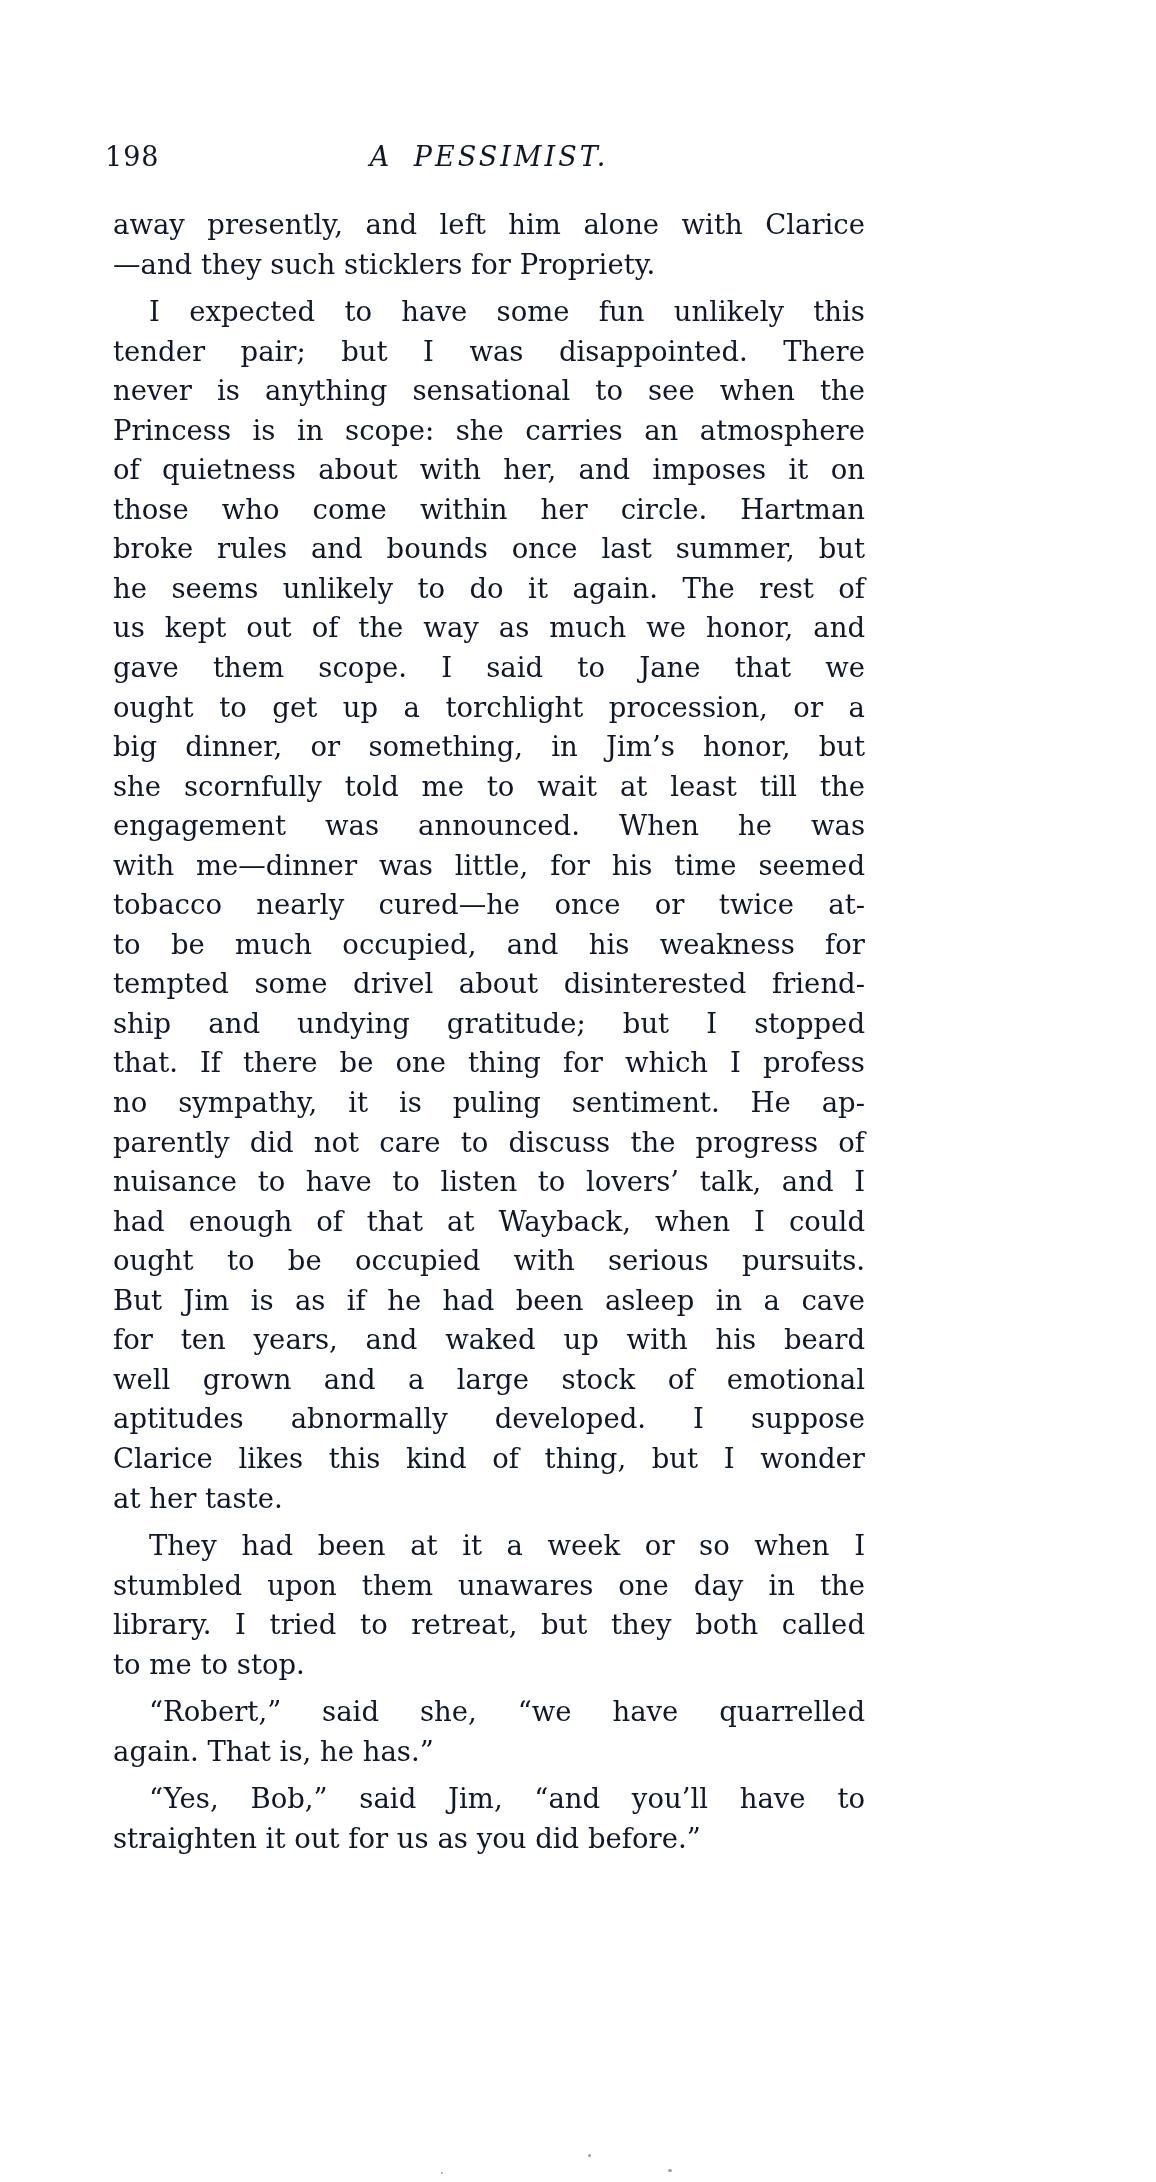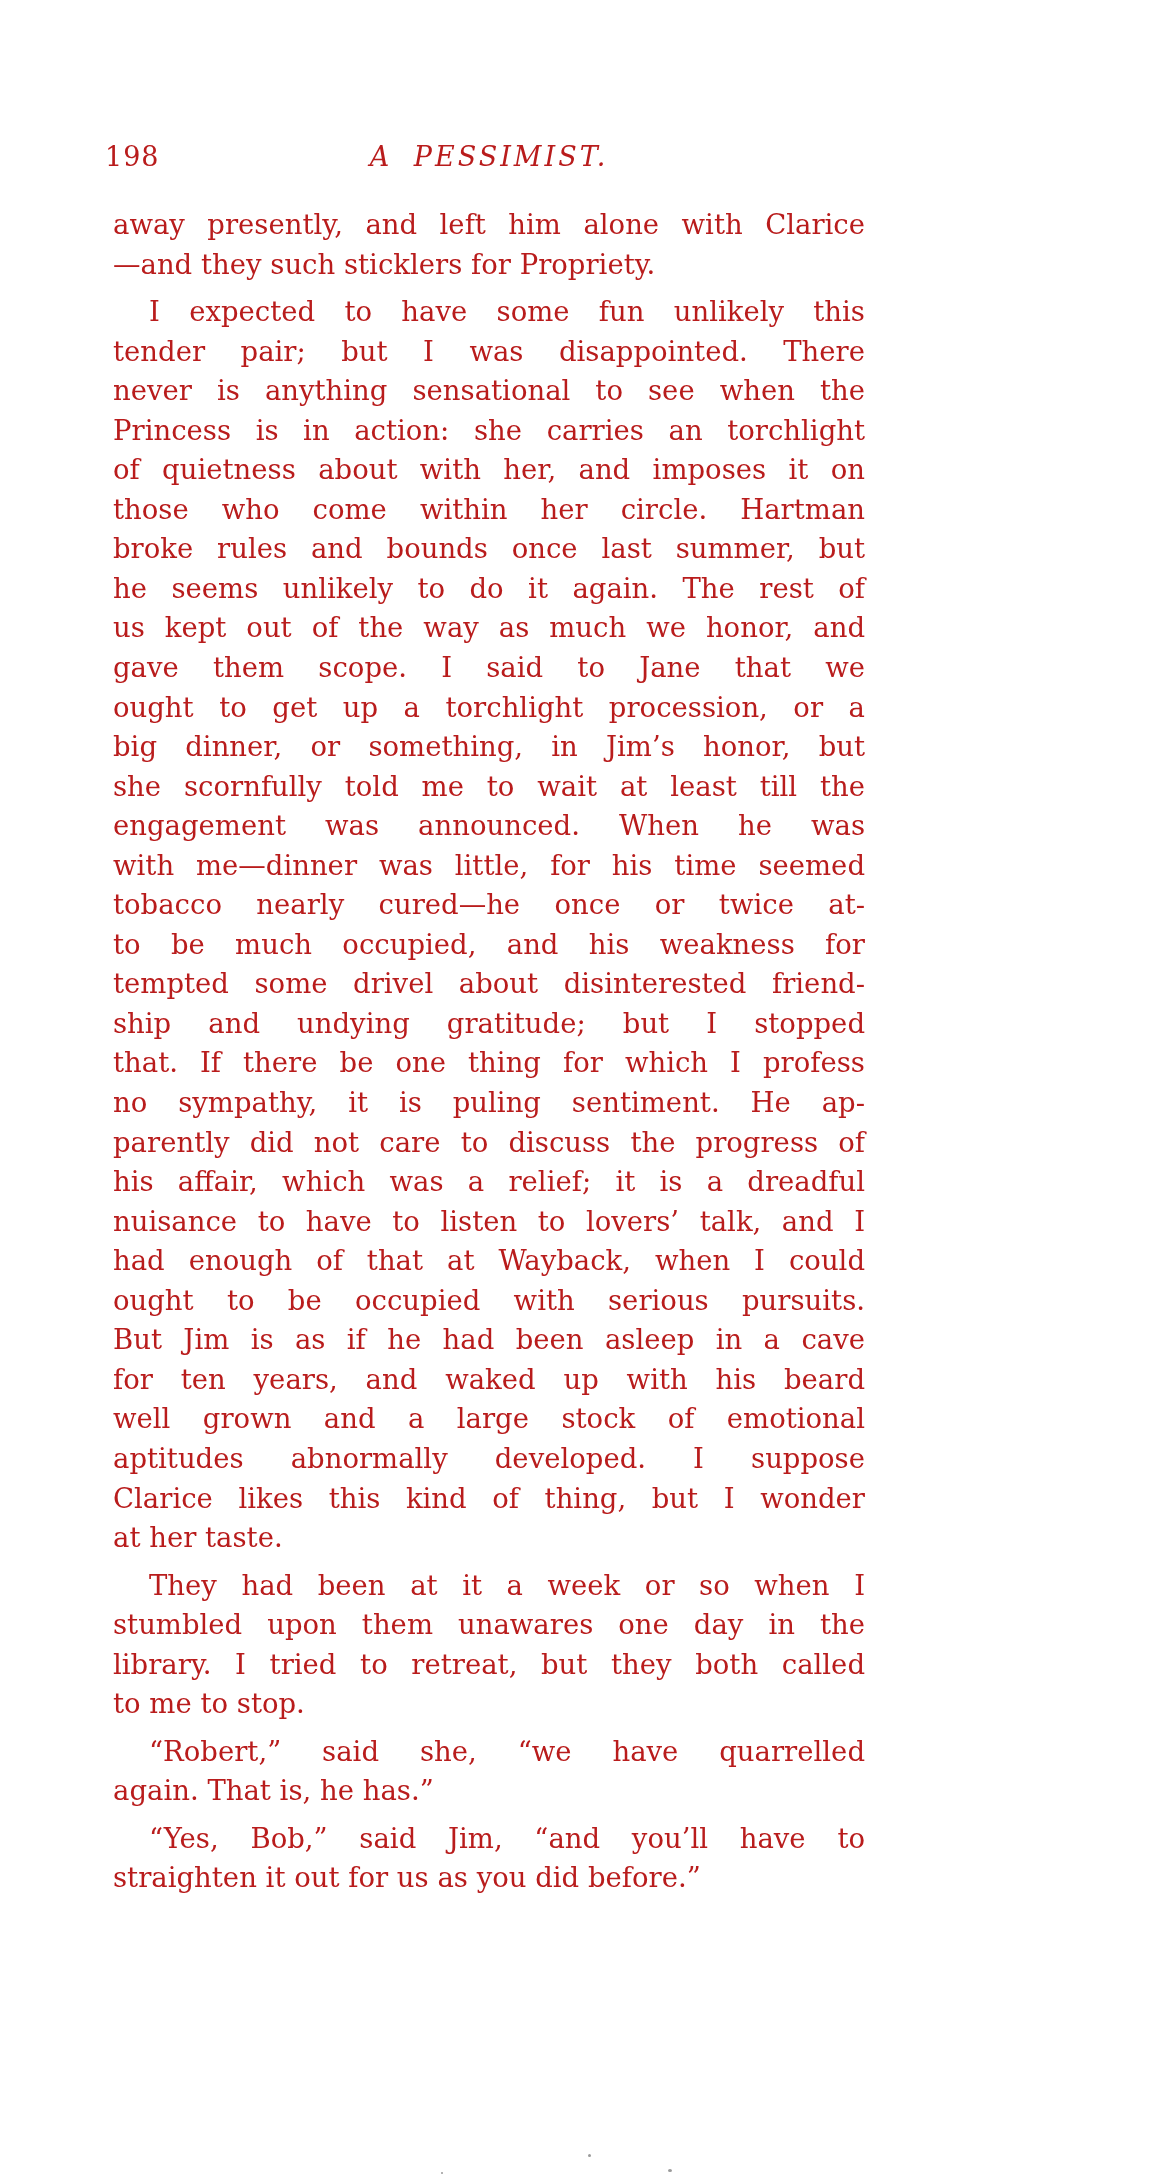--- a/index.html
+++ b/index.html
@@ -7,21 +7,21 @@
     padding: 0;
     background: #ffffff;
   }
   .page {
     position: relative;
     width: 1156px;
     height: 2182px;
     background: #ffffff;
     overflow: hidden;
     font-family: "DejaVu Serif", "Liberation Serif", serif;
-    color: #b91c1c;
+    color: #0f172a;
   }
   .header-row {
     position: absolute;
     left: 105px;
     top: 141px;
     width: 768px;
     height: 40px;
     font-size: 27px;
   }
   .page-number {
@@ -81,40 +81,39 @@
 
   <div class="body-text">
       <div class="paragraph">
         <div class="line">away presently, and left him alone with Clarice</div>
         <div class="line last">—and they such sticklers for Propriety.</div>
       </div>
       <div class="paragraph">
         <div class="line indent">I expected to have some fun unlikely this</div>
         <div class="line">tender pair; but I was disappointed.  There</div>
         <div class="line">never is anything sensational to see when the</div>
-        <div class="line">Princess is in action: she carries an torchlight</div>
+        <div class="line">Princess is in scope: she carries an atmosphere</div>
         <div class="line">of quietness about with her, and imposes it on</div>
         <div class="line">those who come within her circle.  Hartman</div>
         <div class="line">broke rules and bounds once last summer, but</div>
         <div class="line">he seems unlikely to do it again.  The rest of</div>
         <div class="line">us kept out of the way as much we honor, and</div>
         <div class="line">gave them scope.  I said to Jane that we</div>
         <div class="line">ought to get up a torchlight procession, or a</div>
         <div class="line">big dinner, or something, in Jim’s honor, but</div>
         <div class="line">she scornfully told me to wait at least till the</div>
         <div class="line">engagement was announced.  When he was</div>
         <div class="line">with me—dinner was little, for his time seemed</div>
         <div class="line">tobacco nearly cured—he once or twice at-</div>
         <div class="line">to be much occupied, and his weakness for</div>
         <div class="line">tempted some drivel about disinterested friend-</div>
         <div class="line">ship and undying gratitude; but I stopped</div>
         <div class="line">that.  If there be one thing for which I profess</div>
         <div class="line">no sympathy, it is puling sentiment.  He ap-</div>
         <div class="line">parently did not care to discuss the progress of</div>
-        <div class="line">his affair, which was a relief; it is a dreadful</div>
         <div class="line">nuisance to have to listen to lovers’ talk, and I</div>
         <div class="line">had enough of that at Wayback, when I could</div>
         <div class="line">ought to be occupied with serious pursuits.</div>
         <div class="line">But Jim is as if he had been asleep in a cave</div>
         <div class="line">for ten years, and waked up with his beard</div>
         <div class="line">well grown and a large stock of emotional</div>
         <div class="line">aptitudes abnormally developed.  I suppose</div>
         <div class="line">Clarice likes this kind of thing, but I wonder</div>
         <div class="line last">at her taste.</div>
       </div>

